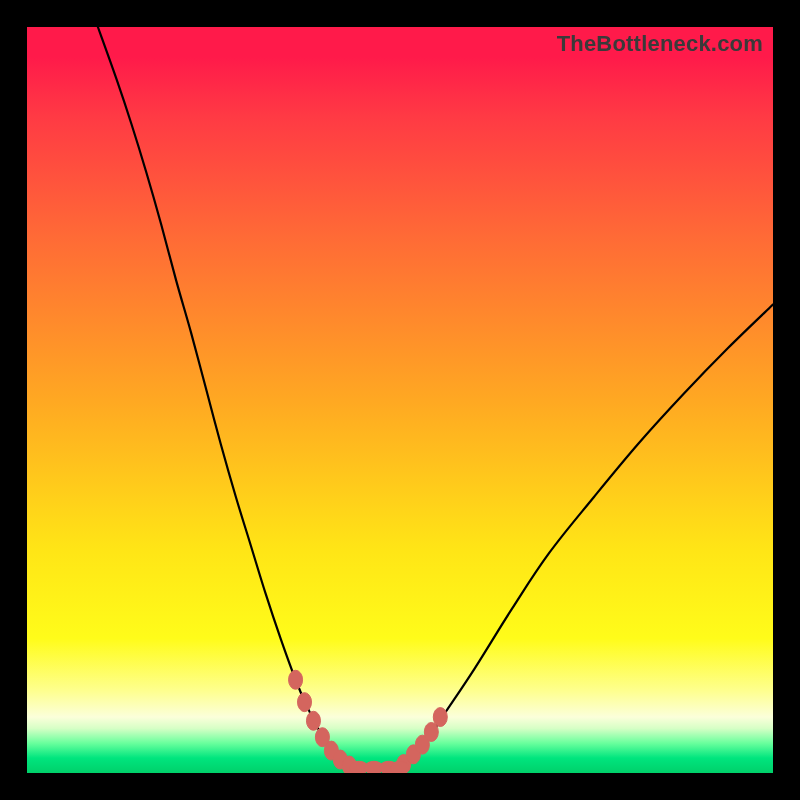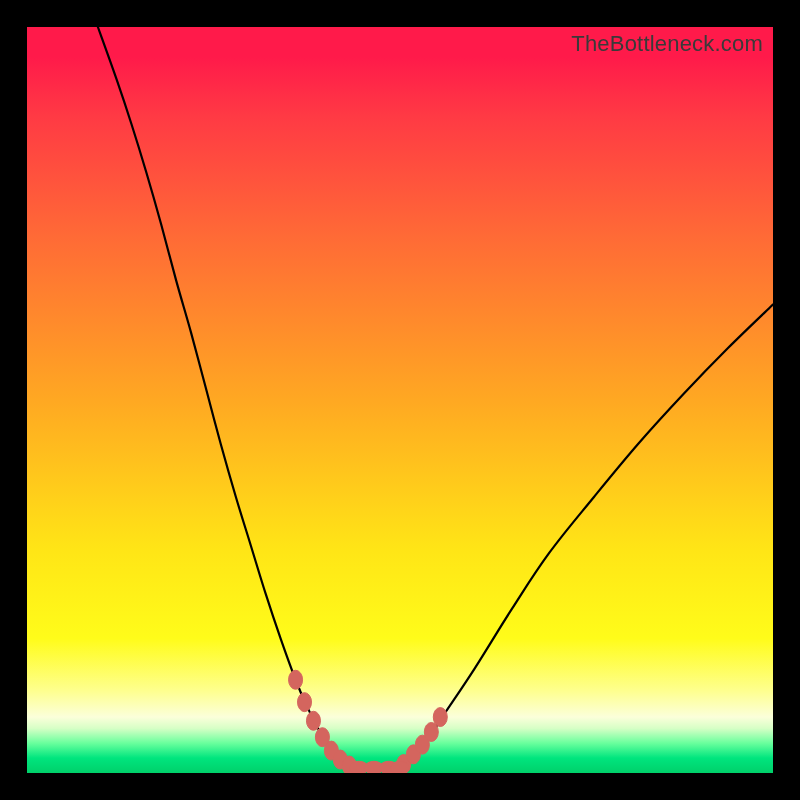--- a/index.html
+++ b/index.html
@@ -43,21 +43,21 @@
       #00e57e 98%,
       #00d06a 100%
     );
   }
   .watermark {
     position: absolute;
     top: 4px;
     right: 10px;
     color: #3a3a3a;
     font-size: 22px;
-    font-weight: 400;
+    font-weight: 700;
     letter-spacing: 0.2px;
     user-select: none;
   }
   svg.curve {
     position: absolute;
     left: 0; top: 0;
     width: 746px;
     height: 746px;
   }
   .curve .thinline {

